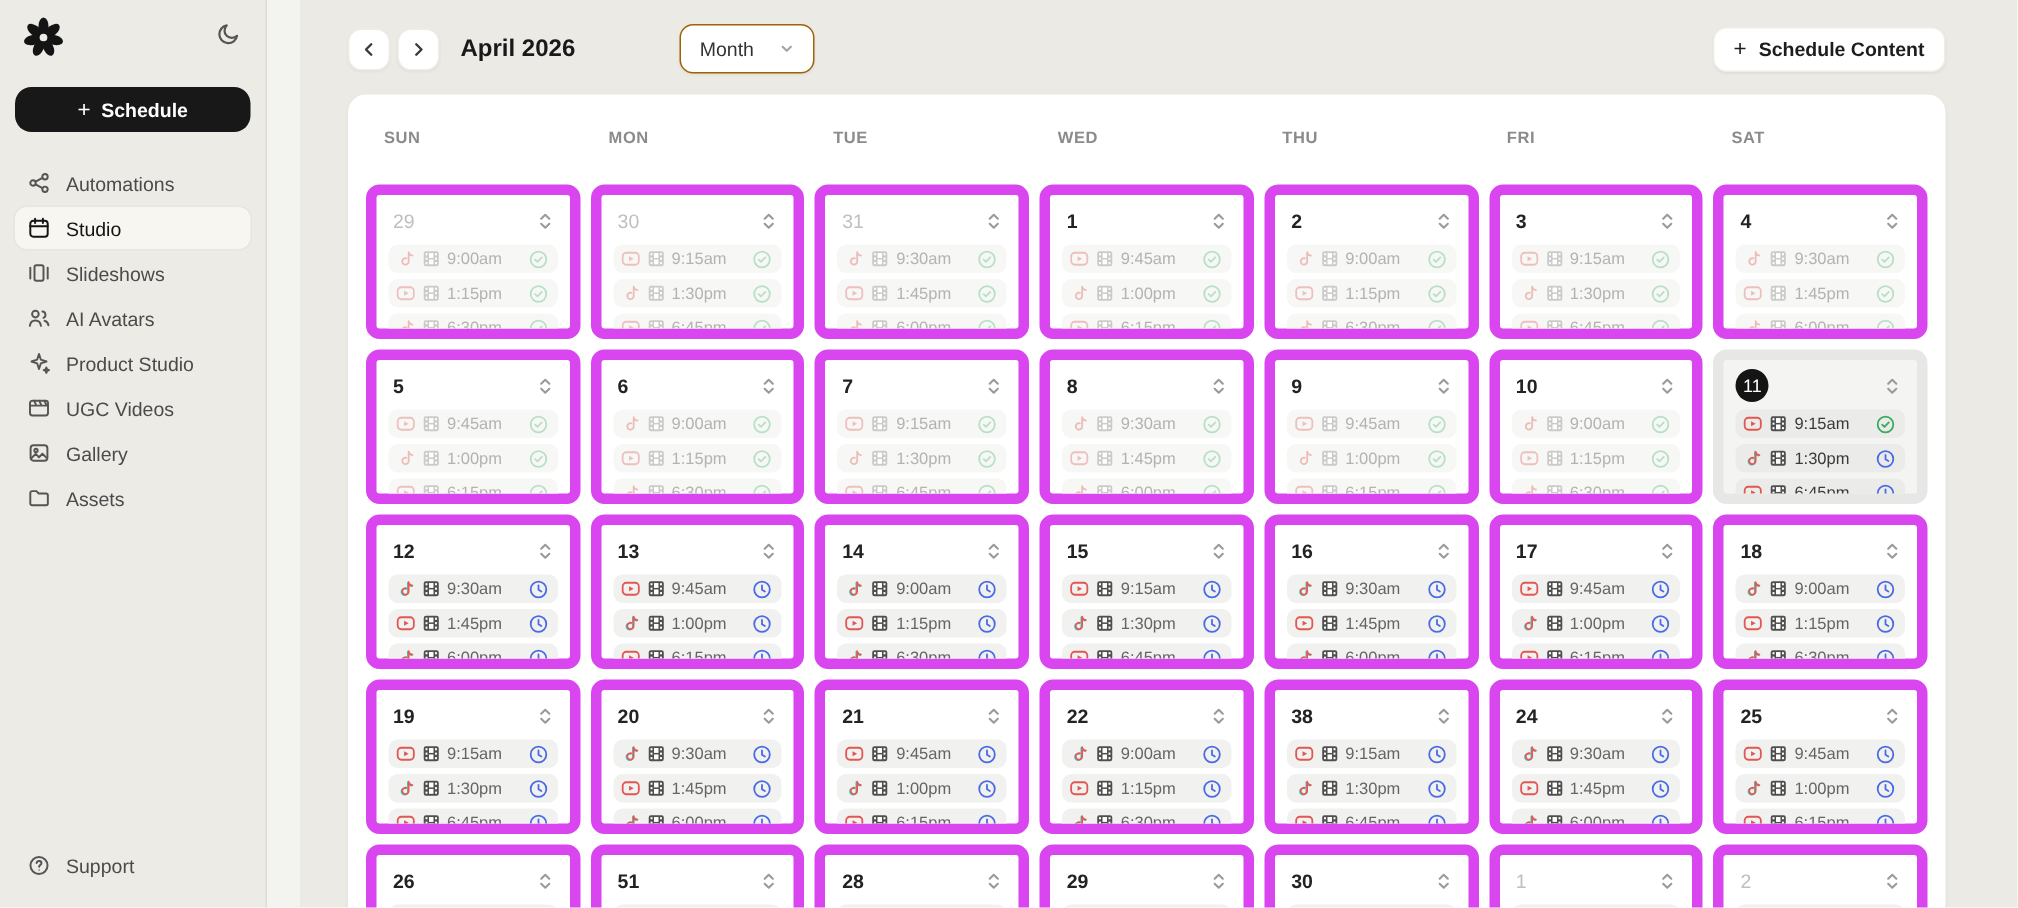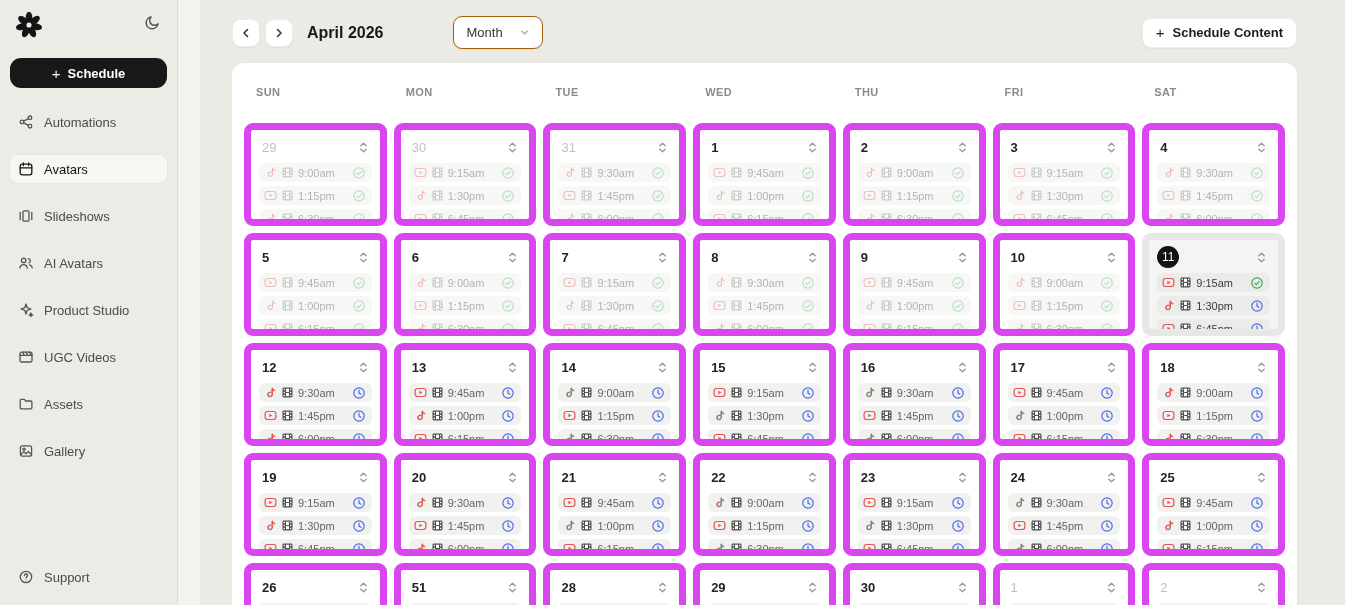--- a/index.html
+++ b/index.html
@@ -10,21 +10,21 @@
   
   .sidebar { width:178px; min-width:178px; background:#edebe5; border-right:1px solid #dedcd6;
              display:flex; flex-direction:column; padding:10px 10px 14px 10px; }
   .side-top { display:flex; align-items:flex-start; justify-content:space-between; padding:0 4px; margin-bottom:18px; }
   .logo { width:30px; height:30px; cursor:pointer; }
   .theme-toggle { background:none; border:none; cursor:pointer; padding:2px; margin-top:2px; }
   .schedule-btn { background:#181818; color:#fff; border:none; border-radius:11px; height:30px;
                   font-size:13px; font-weight:700; display:flex; align-items:center; justify-content:center;
                   gap:7px; cursor:pointer; margin-bottom:20px; font-family:inherit; }
   .schedule-btn .plus { font-size:15px; font-weight:400; }
-  .nav { display:flex; flex-direction:column; gap:19px; }
+  .nav { display:flex; flex-direction:column; gap:2px; }
   .nav-item { display:flex; align-items:center; gap:10px; height:28px; padding:0 8px; border-radius:8px;
               font-size:13px; color:#4b4b4b; cursor:pointer; }
   .nav-item svg { flex:0 0 auto; color:#555; }
   .nav-item.active { background:#f7f6f1; color:#141414; font-weight:500; box-shadow:0 0 0 1px #e7e5df; }
   .nav-item.active svg { color:#141414; }
   .side-bottom { margin-top:auto; }
 
   
   .gutter { width:22px; min-width:22px; background:#f3f3f0; }
 
@@ -105,21 +105,21 @@
             <circle cx="12" cy="12.2" r="1.8"></circle>
             <path d="M5.7 7.1l4.6-2.5M5.7 8.9l4.6 2.5"></path>
           </svg>
           <span>Automations</span>
         </div>
         <div class="nav-item active">
           <svg width="16" height="16" viewBox="0 0 16 16" fill="none" stroke="currentColor" stroke-width="1.3" stroke-linecap="round" stroke-linejoin="round">
             <rect x="2.2" y="3.2" width="11.6" height="10.6" rx="2"></rect>
             <path d="M5.4 1.8v2.8M10.6 1.8v2.8M2.2 6.8h11.6"></path>
           </svg>
-          <span>Avatars</span>
+          <span>Studio</span>
         </div>
         <div class="nav-item">
           <svg width="16" height="16" viewBox="0 0 16 16" fill="none" stroke="currentColor" stroke-width="1.3" stroke-linecap="round" stroke-linejoin="round">
             <rect x="5" y="2.8" width="6" height="10.4" rx="1.2"></rect>
             <path d="M2.2 4.4v7.2M13.8 4.4v7.2"></path>
           </svg>
           <span>Slideshows</span>
         </div>
         <div class="nav-item">
           <svg width="16" height="16" viewBox="0 0 16 16" fill="none" stroke="currentColor" stroke-width="1.3" stroke-linecap="round" stroke-linejoin="round">
@@ -138,31 +138,31 @@
         </div>
         <div class="nav-item">
           <svg width="16" height="16" viewBox="0 0 16 16" fill="none" stroke="currentColor" stroke-width="1.3" stroke-linecap="round" stroke-linejoin="round">
             <rect x="2" y="3.2" width="12" height="9.8" rx="1.6"></rect>
             <path d="M2 6.4h12M4.8 3.2l1.5 3.2M8.2 3.2l1.5 3.2M11.6 3.2l1.5 3.2"></path>
           </svg>
           <span>UGC Videos</span>
         </div>
         <div class="nav-item">
           <svg width="16" height="16" viewBox="0 0 16 16" fill="none" stroke="currentColor" stroke-width="1.3" stroke-linecap="round" stroke-linejoin="round">
-            <path d="M2.2 4.6c0-.7.5-1.2 1.2-1.2h2.9l1.5 1.6h4.9c.7 0 1.2.5 1.2 1.2v5.4c0 .7-.5 1.2-1.2 1.2H3.4c-.7 0-1.2-.5-1.2-1.2z"></path>
-          </svg>
-          <span>Assets</span>
-        </div>
-        <div class="nav-item">
-          <svg width="16" height="16" viewBox="0 0 16 16" fill="none" stroke="currentColor" stroke-width="1.3" stroke-linecap="round" stroke-linejoin="round">
             <rect x="2.4" y="2.8" width="11.2" height="10.4" rx="2"></rect>
             <circle cx="6" cy="6.3" r="1.1"></circle>
             <path d="M2.9 11.5l2.9-2.9 2.2 2.2 2.3-2.3 2.4 2.4"></path>
           </svg>
           <span>Gallery</span>
+        </div>
+        <div class="nav-item">
+          <svg width="16" height="16" viewBox="0 0 16 16" fill="none" stroke="currentColor" stroke-width="1.3" stroke-linecap="round" stroke-linejoin="round">
+            <path d="M2.2 4.6c0-.7.5-1.2 1.2-1.2h2.9l1.5 1.6h4.9c.7 0 1.2.5 1.2 1.2v5.4c0 .7-.5 1.2-1.2 1.2H3.4c-.7 0-1.2-.5-1.2-1.2z"></path>
+          </svg>
+          <span>Assets</span>
         </div>
       </nav>
     <div class="side-bottom">
       <div class="nav-item">
         <svg width="16" height="16" viewBox="0 0 16 16" fill="none" stroke="currentColor" stroke-width="1.3" stroke-linecap="round">
             <circle cx="8" cy="8" r="5.7"></circle>
             <path d="M6.4 6.3c.2-.9 1-1.4 1.9-1.3.8.1 1.4.8 1.3 1.6-.1 1-1.1 1.1-1.5 2v.3"></path>
             <circle cx="8.1" cy="11" r="0.5" fill="currentColor" stroke="none"></circle>
           </svg>
         <span>Support</span>
@@ -2683,21 +2683,21 @@
               <span>
                 <svg width="14" height="14" viewBox="0 0 14 14" fill="none" stroke="#4a6be4" stroke-width="1.2" stroke-linecap="round">
                   <circle cx="7" cy="7" r="5.2"></circle>
                   <path d="M7 4.2V7.1l1.9 1.2"></path>
                 </svg>
               </span>
             </div>
           </div>
           <div class="day-cell">
             <div class="cell-head">
-              <span class="day-num">23</span>
+              <span class="day-num">38</span>
               <button class="expand">
                 <svg width="13" height="13" viewBox="0 0 12 12" fill="none" stroke="#9a9a98" stroke-width="1.3" stroke-linecap="round" stroke-linejoin="round">
                   <path d="M3.5 4.4L6 2l2.5 2.4M3.5 7.6L6 10l2.5-2.4"></path>
                 </svg>
               </button>
             </div>
             <div class="pill">
               <span>
                 <svg width="13" height="13" viewBox="0 0 14 14">
                   <rect x="1.2" y="2.7" width="11.6" height="8.6" rx="2.6" fill="none" stroke="#e25752" stroke-width="1.3"></rect>

